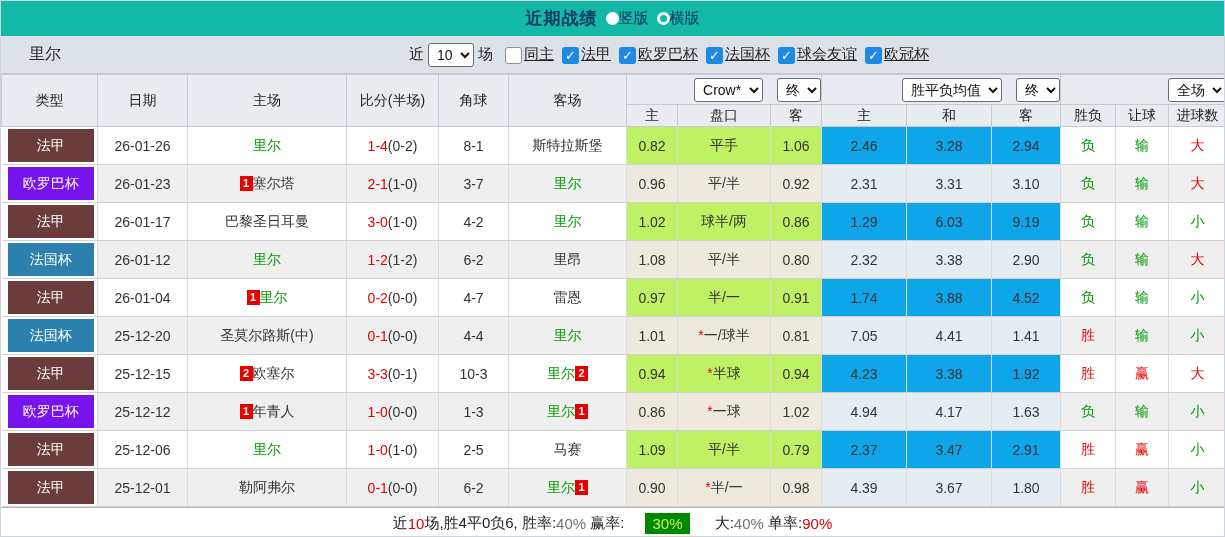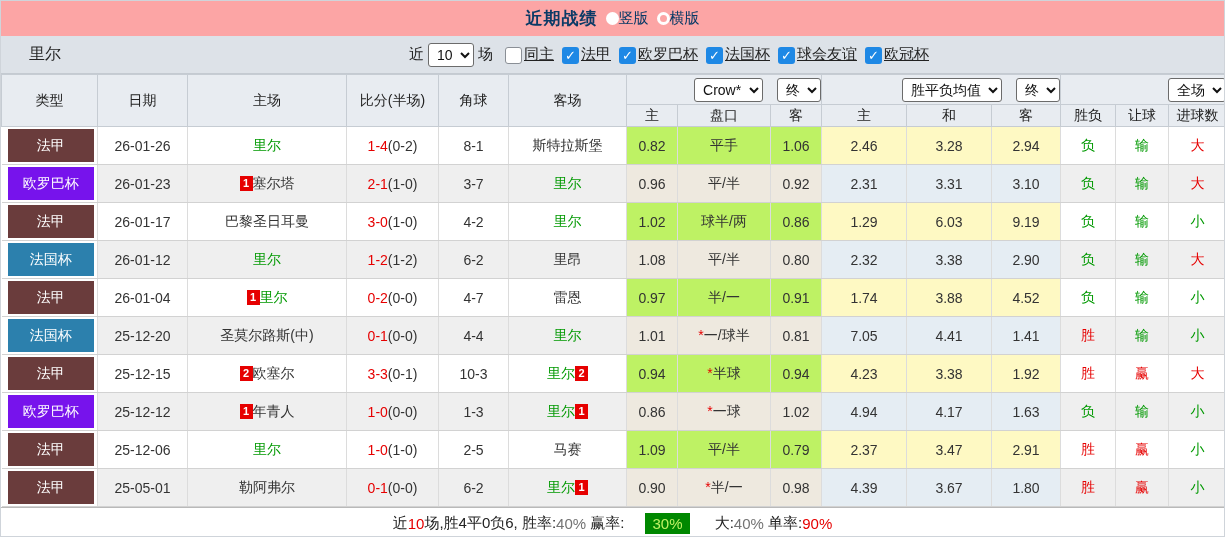--- a/index.html
+++ b/index.html
@@ -1,20 +1,20 @@
 <!DOCTYPE html>
 <html><head>
 <meta charset="utf-8">
 <style>
   * { margin:0; padding:0; box-sizing:border-box; }
   body { font-family:"Liberation Sans","DejaVu Sans",sans-serif; background:#fff; }
   .app { width:1225px; height:537px; border:1px solid #cfd4da; overflow:hidden; background:#fff; position:relative; }
 
   
-  .titlebar { height:35px; background:#fca5a5; display:flex; align-items:center; justify-content:center; gap:6px; }
+  .titlebar { height:35px; background:#14b8a6; display:flex; align-items:center; justify-content:center; gap:6px; }
   .titlebar .title { color:#0a3a66; font-weight:bold; font-size:17px; letter-spacing:1px; }
   .radio-group { display:flex; align-items:center; gap:0; margin-left:2px; }
   .radio { width:13px; height:13px; border-radius:50%; display:inline-block; }
   .radio.sel { background:#fff; }
   .radio.unsel { background:transparent; border:3px solid #fff; }
   .radio-label { color:#0a3a66; font-size:15px; }
 
   
   .filterbar { height:38px; background:#dde2e8; display:flex; align-items:center; padding:0 10px; border-bottom:1px solid #c4cad1; }
   .team-name { font-size:16px; color:#222; margin-left:18px; font-weight:normal; }
@@ -34,21 +34,21 @@
   thead tr.hrow1 td { height:30px; }
   thead tr.hrow2 td { height:22px; font-size:14px; }
   thead td.span-label { font-size:14px; }
   .hdr-selects { display:flex; align-items:center; justify-content:flex-end; gap:14px; }
 
   tbody td { border-left:1px solid #dcdcdc; border-right:1px solid #dcdcdc; border-bottom:1px solid #d2d2d2; text-align:center; height:37px; color:#333; }
   tr.odd td { background:#ffffff; }
   tr.even td { background:#efefef; }
   tr.odd td.c-crow { background:#bef264; }
   tr.even td.c-crow { background:#eee9df; }
-  tr.odd td.c-avg { background:#fef9c3; }
+  tr.odd td.c-avg { background:#0ea5e9; }
   tr.even td.c-avg { background:#e5edf3; }
   td.type-cell { padding:0; border-left:none; background:#fff !important; }
   .type-badge { margin:2px 3px 2px 6px; height:33px; line-height:33px; color:#fff; font-size:14px; }
   .green { color:#009900; }
   .red { color:#e60000; }
   .score-half { color:#333; }
   .badge-num { display:inline-block; background:#e60000; color:#fff; font-size:11px; font-weight:bold; width:13px; height:15px; line-height:15px; text-align:center; vertical-align:1px; }
   .star { color:#e60000; }
 
   
@@ -311,21 +311,21 @@
           <td class="c-avg">3.47</td>
           <td class="c-avg">2.91</td>
           <td style="color: rgb(230, 0, 0);">胜</td>
           <td style="color: rgb(230, 0, 0);">赢</td>
           <td style="color: rgb(0, 153, 0);">小</td>
         </tr>
         <tr class="even">
           <td class="type-cell">
             <div class="type-badge" style="background: rgb(106, 60, 60);">法甲</div>
           </td>
-          <td>25-05-01</td>
+          <td>25-12-01</td>
           <td><span>勒阿弗尔</span></td>
           <td><span class="red">0-1</span><span class="score-half">(0-0)</span></td>
           <td>6-2</td>
           <td><span class="green">里尔</span><span class="badge-num">1</span></td>
           <td class="c-crow">0.90</td>
           <td class="c-crow"><span class="star">*</span>半/一</td>
           <td class="c-crow">0.98</td>
           <td class="c-avg">4.39</td>
           <td class="c-avg">3.67</td>
           <td class="c-avg">1.80</td>

